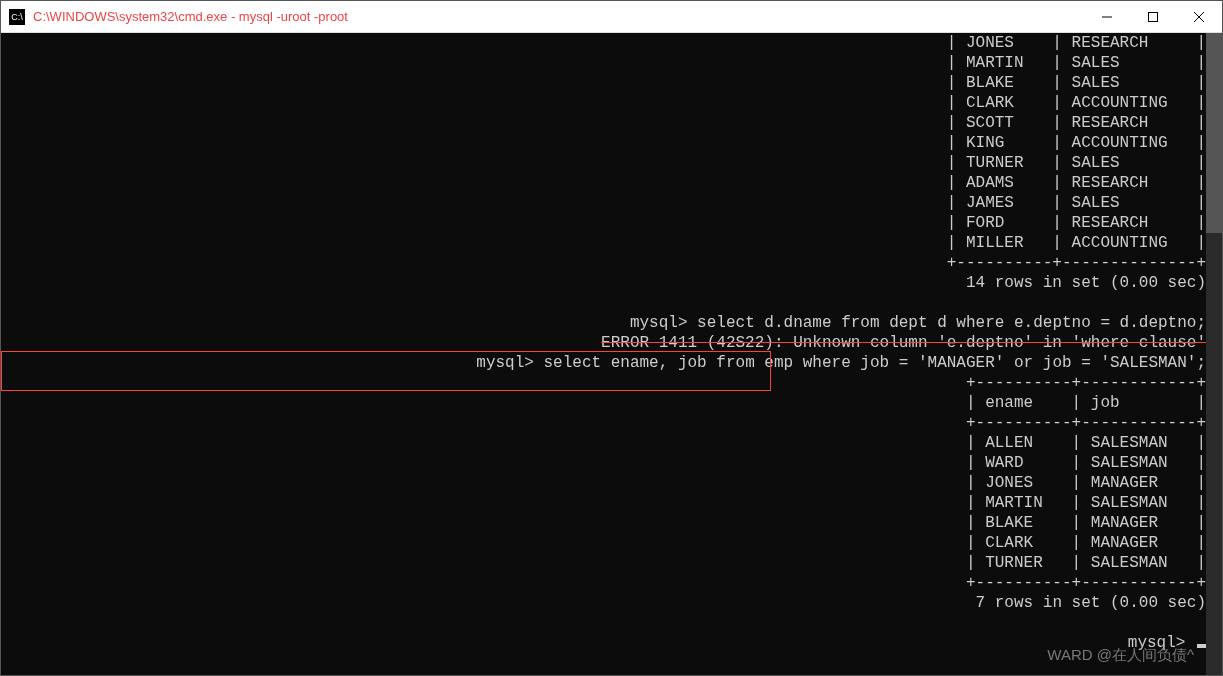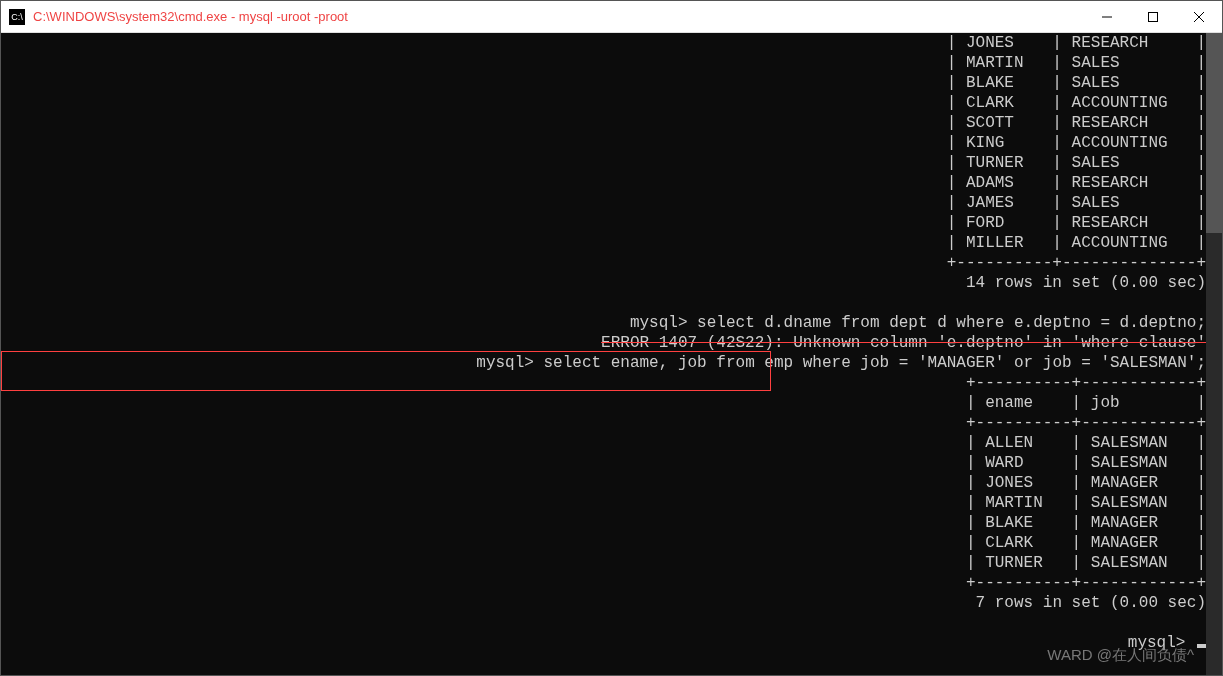--- a/index.html
+++ b/index.html
@@ -160,21 +160,21 @@
 | KING     | ACCOUNTING   |
 | TURNER   | SALES        |
 | ADAMS    | RESEARCH     |
 | JAMES    | SALES        |
 | FORD     | RESEARCH     |
 | MILLER   | ACCOUNTING   |
 +----------+--------------+
 14 rows in set (0.00 sec)
 
 mysql&gt; select d.dname from dept d where e.deptno = d.deptno;
-<span class="red-strike">ERROR 1407 (42S22): Unknown column 'e.deptno' in 'where clause'</span>
+<span class="red-strike">ERROR 1411 (42S22): Unknown column 'e.deptno' in 'where clause'</span>
 mysql&gt; select ename, job from emp where job = 'MANAGER' or job = 'SALESMAN';
 +----------+------------+
 | ename    | job        |
 +----------+------------+
 | ALLEN    | SALESMAN   |
 | WARD     | SALESMAN   |
 | JONES    | MANAGER    |
 | MARTIN   | SALESMAN   |
 | BLAKE    | MANAGER    |
 | CLARK    | MANAGER    |

